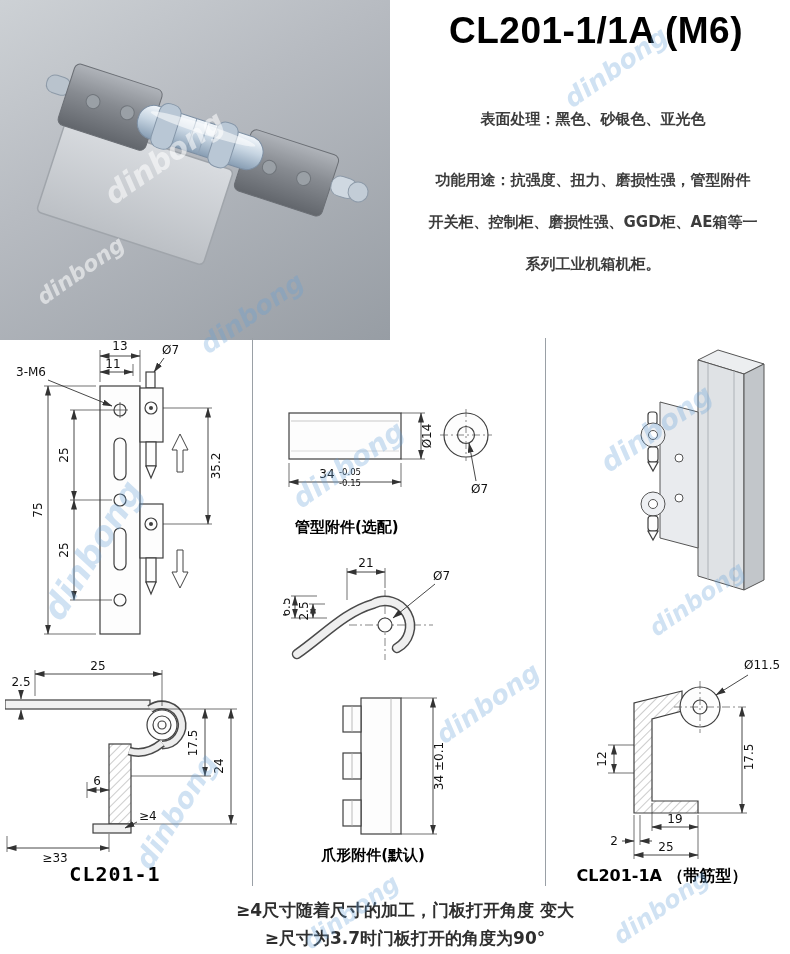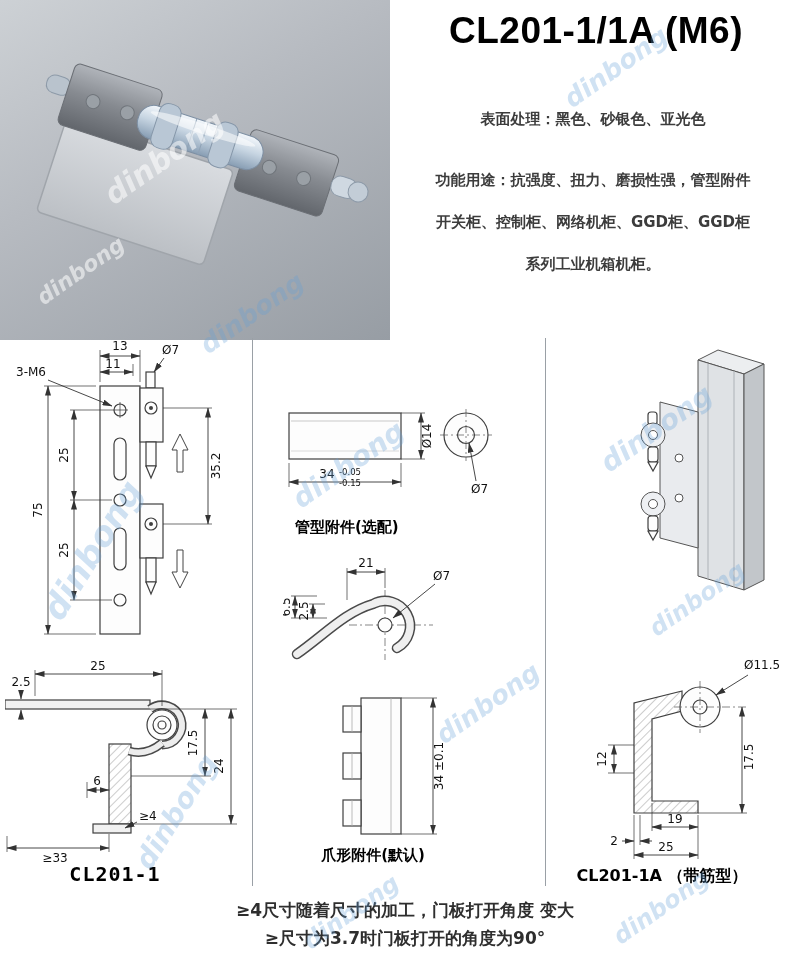--- a/index.html
+++ b/index.html
@@ -97,21 +97,21 @@
         <circle cx="304" cy="144" r="7" fill="#9aa0a6" stroke="#70757b"></circle>
         <ellipse cx="193" cy="128" rx="55" ry="5" fill="#ffffff" opacity="0.55"></ellipse>
       </g>
     </svg>
   </div>
 
   <div class="header">
     <h1 class="title">CL201-1/1A (M6)</h1>
     <p class="spec m2">表面处理：黑色、砂银色、亚光色</p>
     <p class="spec m3">功能用途：抗强度、扭力、磨损性强，管型附件</p>
-    <p class="spec usage-line">开关柜、控制柜、网络机柜、GGD柜、GGD柜</p>
+    <p class="spec usage-line">开关柜、控制柜、磨损性强、GGD柜、AE箱等一</p>
     <p class="spec usage-line">系列工业机箱机柜。</p>
   </div>
 
   <div class="vline v1"></div>
   <div class="vline v2"></div>
 
   <svg class="draw" style="left:12px;top:338px" width="235" height="315" viewBox="0 0 235 315">
     <g>
       <rect x="88" y="48" width="40" height="248" class="part"></rect>
       <circle cx="108" cy="72" r="6" class="part"></circle>

